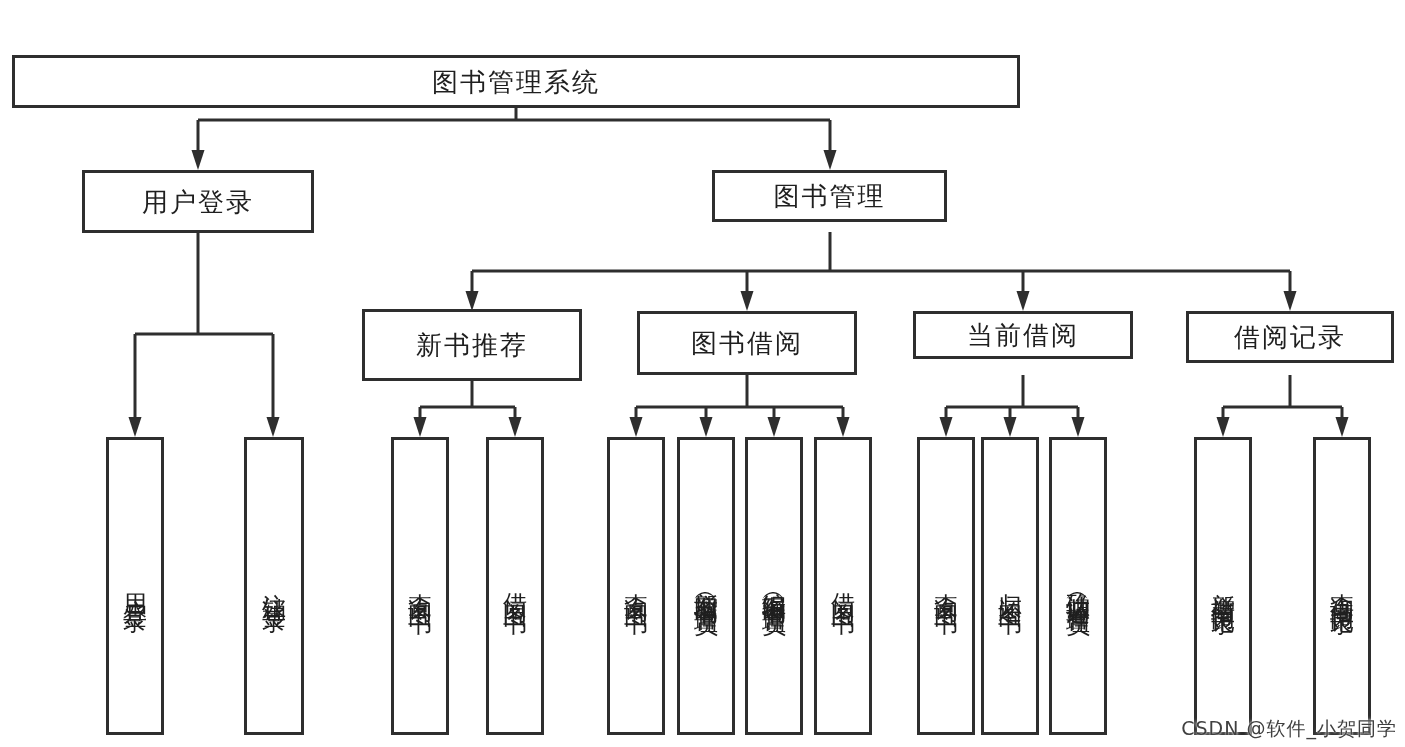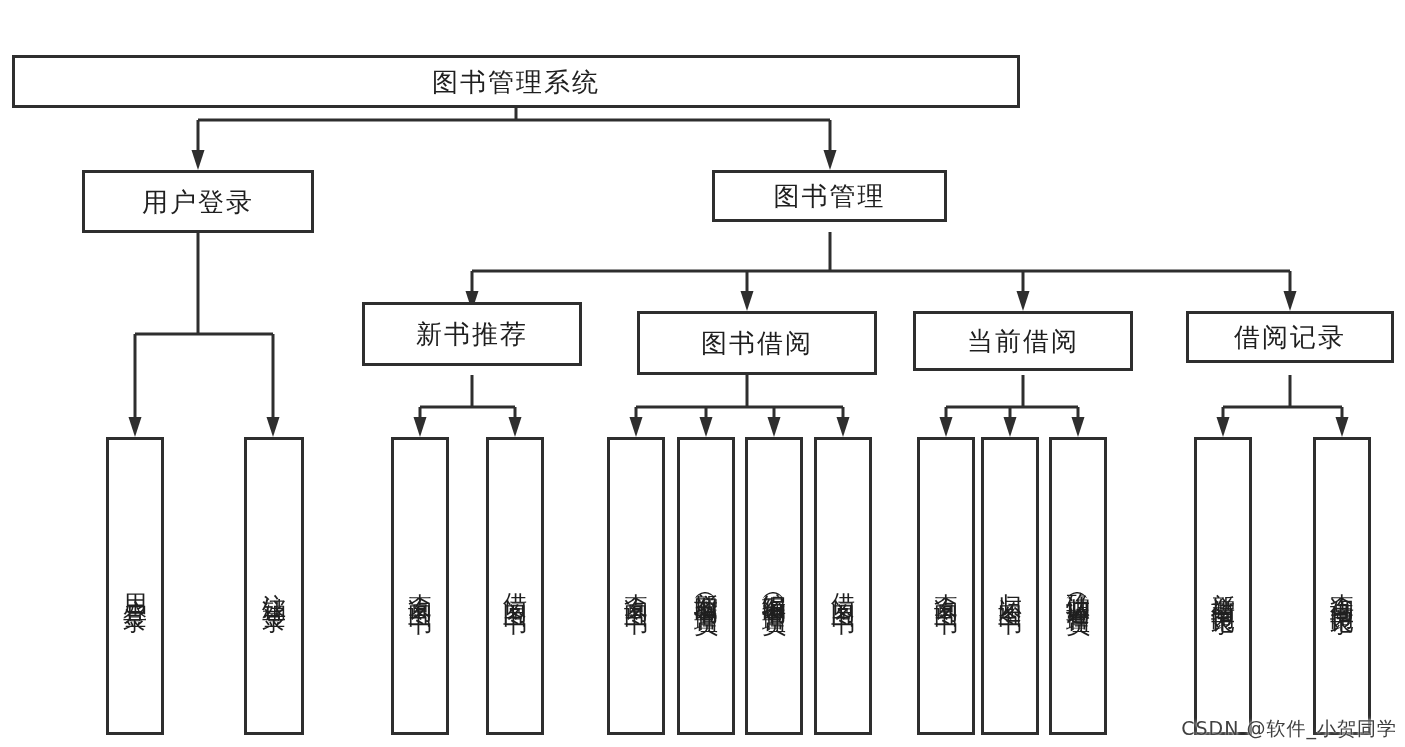--- a/index.html
+++ b/index.html
@@ -133,23 +133,23 @@
     <polygon points="1216.5,417 1229.5,417 1223,437"></polygon>
     <line x1="1342" y1="407" x2="1342" y2="421"></line>
     <polygon points="1335.5,417 1348.5,417 1342,437"></polygon>
   </svg>
 
   <div class="node h-node" style="left:12px; top:15px; width:1008px; height:53px; border-width:3px;margin-top:40px;">图书管理系统</div>
 
   <div class="node h-node" style="left:82px; top:170px; width:232px; height:63px;">用户登录</div>
   <div class="node h-node" style="left:712px; top:170px; width:235px; height:52px;">图书管理</div>
 
-  <div class="node h-node" style="left:362px; top:302px; width:220px; height:64px;">新书推荐</div>
-  <div class="node h-node" style="left:637px; top:311px; width:240px; height:64px;text-align:center;">图书借阅</div>
-  <div class="node h-node" style="left:913px; top:311px; width:220px; height:60px;">当前借阅</div>
+  <div class="node h-node" style="left:362px; top:309px; width:220px; height:72px;">新书推荐</div>
+  <div class="node h-node" style="left:637px; top:311px; width:220px; height:64px;text-align:center;">图书借阅</div>
+  <div class="node h-node" style="left:913px; top:311px; width:220px; height:48px;">当前借阅</div>
   <div class="node h-node" style="left:1186px; top:311px; width:208px; height:52px;">借阅记录</div>
 
   <div class="node leaf" style="left:106px;">用户登录</div>
   <div class="node leaf" style="left:244px; width:60px;">注销登录</div>
 
   <div class="node leaf" style="left:391px;">查询图书</div>
   <div class="node leaf" style="left:486px;">借阅图书</div>
 
   <div class="node leaf" style="left:607px;">查询图书</div>
   <div class="node leaf" style="left:677px; letter-spacing:3px;">新增图书（管理员）</div>

